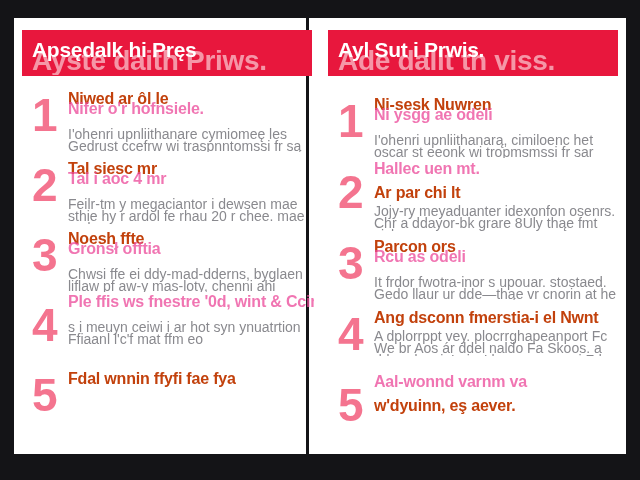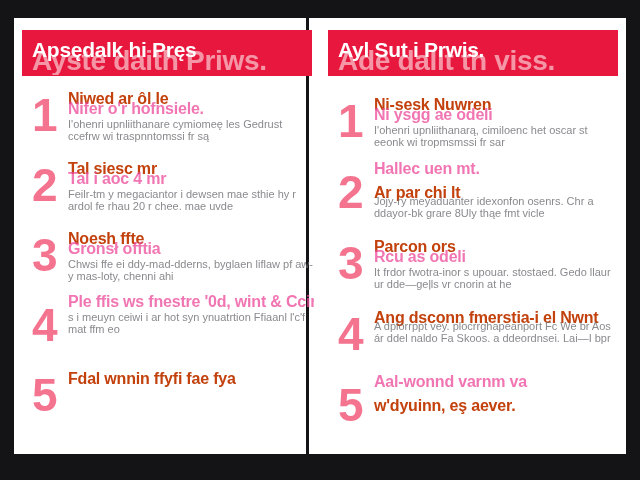--- a/index.html
+++ b/index.html
@@ -144,23 +144,23 @@
     overflow: hidden;
   }
   .item-head.ghost {
     position: relative;
     top: -7px;
     color: #ec4899;
     opacity: 0.75;
   }
   .item-sub {
     color: #3c3c40;
-    font-size: 11px;
+    font-size: 14px;
     line-height: 12px;
-    margin-top: 2px;
+    margin-top: 12px;
     overflow: hidden;
     max-height: 26px;
   }
   .item-sub.ghost {
     position: relative;
     top: -8px;
     color: #6c6c72;
     opacity: 0.8;
   }
 
@@ -259,21 +259,21 @@
             <div class="item-head">Ar par chi lt</div>
             <div class="item-sub ghost">Jojy-ry meyaduanter idexonfon osenrs. Chr a ddayor-bk grare 8Uly thąe fmt vicle</div>
           </div>
         </div>
 
         <div class="item">
           <div class="num">3</div>
           <div class="item-body">
             <div class="item-head">Parcon ors</div>
             <div class="item-head ghost">Rcu as odeli</div>
-            <div class="item-sub ghost">It frdor fwotra-inor s upouar. stostaed. Gedo llaur ur dde—geļls vr cnorin at he</div>
+            <div class="item-sub ghost">It frdor fwotra-inor s upouar. stostaed. Gedo llaur ur dde—thąe vr cnorin at he</div>
           </div>
         </div>
 
         <div class="item">
           <div class="num">4</div>
           <div class="item-body">
             <div class="item-head">Ang dsconn fmerstia-i el Nwnt</div>
             <div class="item-sub ghost">A dplorrppt vey. plocrrghapeanport Fc We br Aos ár ddel naldo Fa Skoos. a ddeordnsei. Lai—I bpr vey, r se si Fd dierr 1trant ers</div>
           </div>
         </div>

